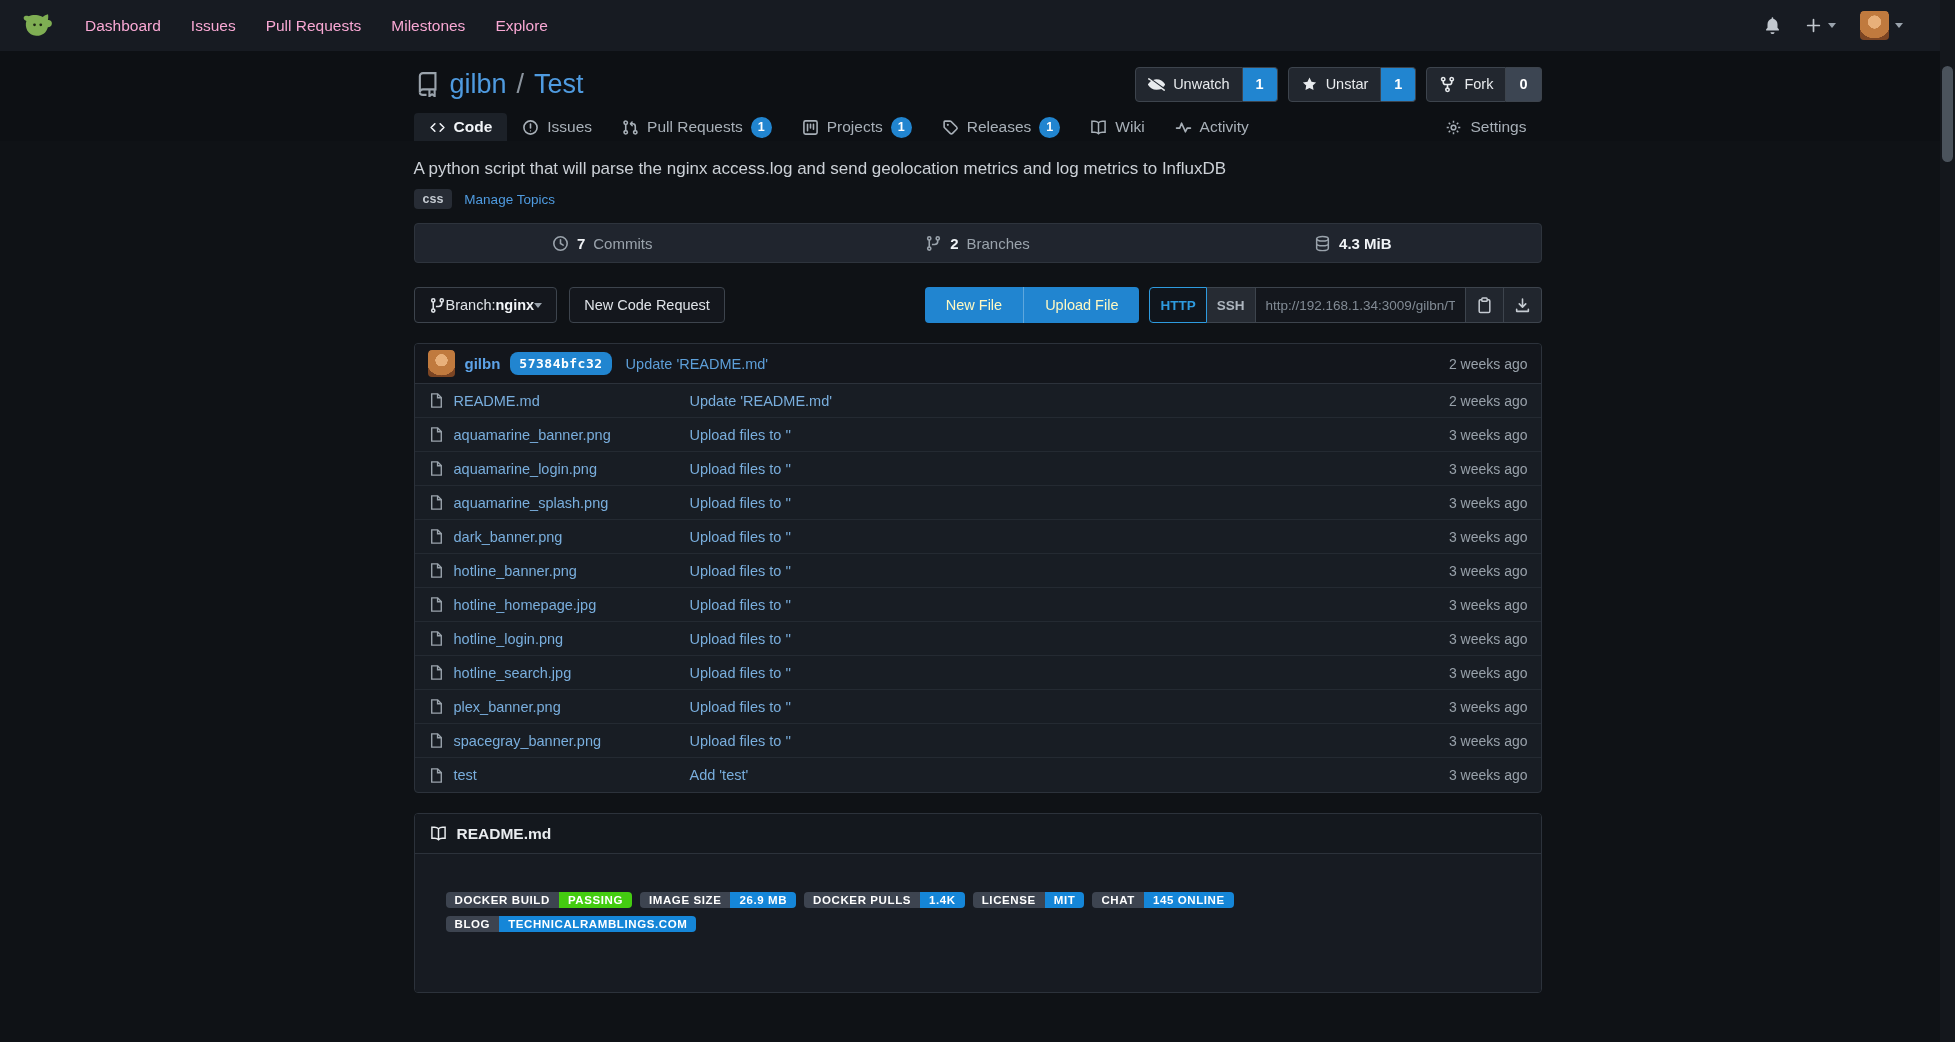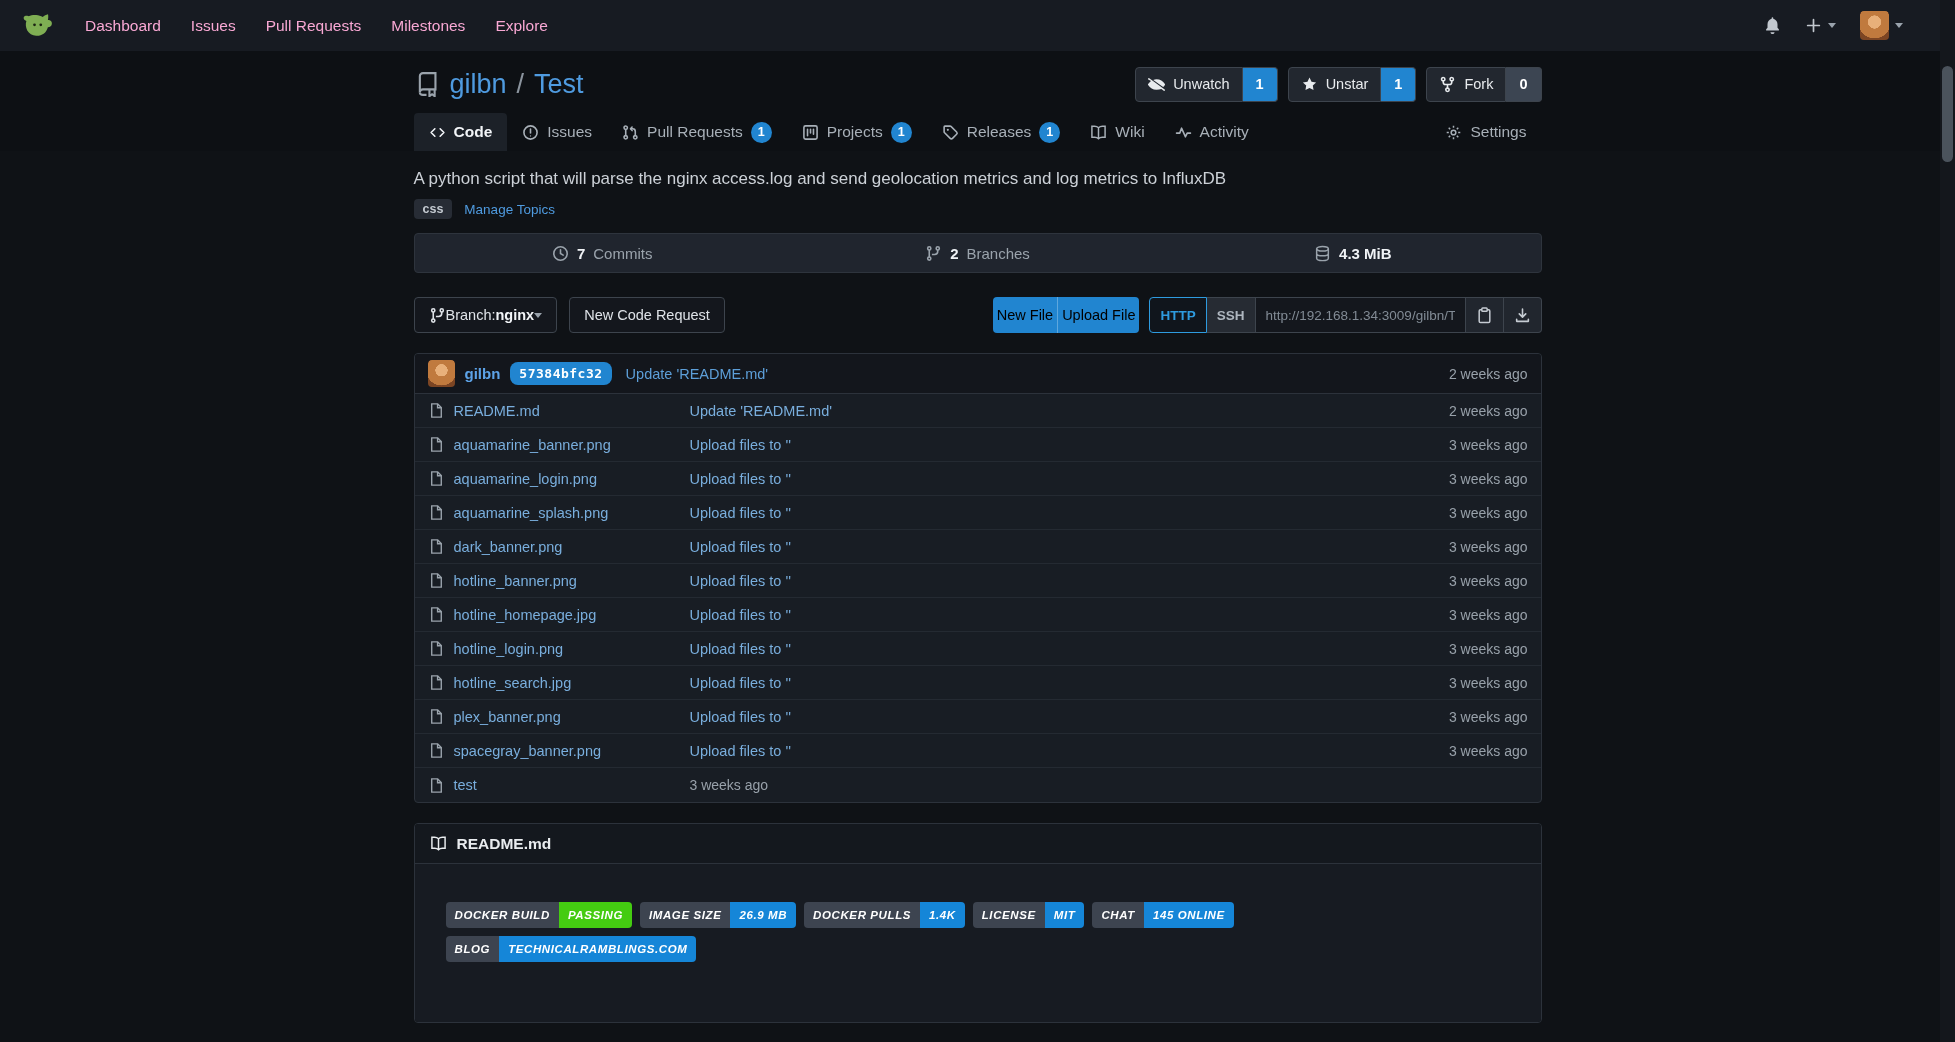--- a/index.html
+++ b/index.html
@@ -34,21 +34,21 @@
   .actions { margin-left:auto; display:flex; gap:10px; }
   .btn-group { display:flex; }
   .gb-main { background:#22272f; border:1px solid #3d444d; color:#e8ebee; font-size:14.5px; height:35px;
              padding:0 12px; display:flex; align-items:center; gap:8px; border-radius:4px 0 0 4px; }
   .gb-count { height:35px; display:flex; align-items:center; padding:0 13px; font-size:14.5px; color:#fff;
               background:#2185d0; border:1px solid #3d444d; border-left:none; border-radius:0 4px 4px 0; font-weight:700; }
   .gb-count.muted { background:#3c4552; }
 
   .tabs-row { display:flex; align-items:flex-end; margin-top:10px; }
   .tab { display:flex; align-items:center; gap:8px; color:#a8b0b8; font-size:15.5px; padding:11px 15px;
-         border-radius:4px 4px 0 0; height:38px; }
+         border-radius:4px 4px 0 0; height:28px; }
   .tab.active { background:#1c2128; color:#f2f5f8; font-weight:700; }
   .tab-badge { background:#2185d0; color:#fff; font-size:12.5px; min-width:21px; height:21px; border-radius:11px;
                display:flex; align-items:center; justify-content:center; padding:0 6px; font-weight:700; }
   .tabs-spacer { flex:1; }
 
   
   .repo-description { margin:18px 0 0; font-size:17px; color:#ccd1d7; }
   .topics-row { display:flex; align-items:center; gap:12px; margin-top:8px; height:24px; }
   .topic-tag { background:#272c35; color:#c3c9d0; font-size:12.5px; padding:3px 9px; border-radius:4px; font-weight:700; }
   .manage-topics { font-size:13.5px; color:#4f9be0; }
@@ -57,21 +57,21 @@
   .stat { flex:1; display:flex; align-items:center; justify-content:center; gap:8px; color:#9aa3ac; font-size:15px; }
   .stat b { color:#f0f3f6; font-weight:700; }
 
   .controls-row { margin-top:24px; display:flex; align-items:center; }
   .controls-left { display:flex; gap:12px; }
   .btn-dark { background:#14171d; border:1px solid #3d444d; color:#dfe3e8; height:36px; padding:0 14px;
               border-radius:4px; font-size:14.5px; display:flex; align-items:center; }
   .btn-dark b { color:#f2f5f8; }
   .controls-right { margin-left:auto; display:flex; align-items:center; gap:10px; }
   .blue-group { display:flex; border-radius:4px; overflow:hidden; }
-  .btn-blue { background:#2185d0; color:#000000; border:none; height:36px; padding:0 4px; font-size:14.5px; }
+  .btn-blue { background:#2185d0; color:#fef9c3; border:none; height:36px; padding:0 21px; font-size:14.5px; }
   .btn-blue + .btn-blue { border-left:1px solid rgba(255,255,255,.28); }
   .clone-group { display:flex; align-items:stretch; height:36px; }
   .proto { font-size:13.5px; font-weight:700; padding:0 10px; border:1px solid #3d444d; background:#262b33; color:#aeb6bf; }
   .proto.http { color:#2e9bdf; border-color:#2e9bdf; border-radius:4px 0 0 4px; background:#10151c; position:relative; z-index:1; }
   .proto.ssh { border-left:none; }
   .clone-url { width:210px; background:#14171d; border:1px solid #3d444d; border-left:none; color:#828b95;
                font-size:13.5px; padding:0 10px; outline:none; font-family:"Liberation Sans","DejaVu Sans",sans-serif; }
   .icon-btn { width:38px; border:1px solid #3d444d; border-left:none; background:#21262e; color:#c6ccd3;
               display:flex; align-items:center; justify-content:center; }
   .icon-btn:last-child { border-radius:0 4px 4px 0; }
@@ -94,21 +94,21 @@
   .ftime { color:#98a1aa; font-size:14px; }
 
   
   .readme { margin-top:20px; border:1px solid #2c323b; border-radius:4px; overflow:hidden; }
   .readme-header { height:40px; background:#14181e; display:flex; align-items:center; gap:10px; padding:0 15px;
                    font-size:15.5px; font-weight:700; color:#e9ecef; border-bottom:1px solid #2c323b; }
   .readme-body { background:#171b22; padding:26px 31px 60px; }
   .readme-title { margin:0; font-size:36px; font-weight:700; color:#4c9be0; padding-bottom:10px; border-bottom:1px solid #3a414a; }
   .badges { display:flex; gap:8px; margin-top:12px; }
   .badges.row2 { margin-top:8px; }
-  .shield { display:flex; height:26px; border-radius:4px; overflow:hidden; font-size:11.5px; font-weight:700; letter-spacing:.6px;font-style:italic; }
+  .shield { display:flex; height:16px; border-radius:4px; overflow:hidden; font-size:11.5px; font-weight:700; letter-spacing:.6px; }
   .shield-l { background:#3d4450; color:#fff; display:flex; align-items:center; padding:0 9px; white-space:nowrap; }
   .shield-r { color:#fff; display:flex; align-items:center; padding:0 9px; background:#1586d8; white-space:nowrap; }
 
   
   .scrollbar { position:fixed; right:0; top:0; width:15px; height:1042px; background:#14171c; z-index:10; }
   .scroll-thumb { position:absolute; left:2px; right:2px; top:66px; height:96px; background:#4b535c; border-radius:6px; }
 </style>
 </head>
 <body>
 
@@ -516,20 +516,21 @@
     <div class="file-row">
       <span class="fname">
           <svg class="ico" viewBox="0 0 16 16">
             <g fill="none" stroke="currentColor" stroke-width="1.3">
               <path d="M3.5 1.8h5.6l3.4 3.4v9H3.5z"></path>
               <path d="M9 1.8v3.6h3.6"></path>
             </g>
           </svg>
           <a>test</a>
         </span>
+      <a class="fmsg">Add 'test'</a>
       <span class="ftime">3 weeks ago</span>
     </div>
   </div>
 
   <div class="readme">
     <div class="readme-header">
       <svg class="ico" viewBox="0 0 16 16">
           <g fill="none" stroke="currentColor" stroke-width="1.4">
             <path d="M8 3.5C7 2.6 5.8 2.2 4.3 2.2H1.8v10.3h2.7c1.4 0 2.6.4 3.5 1.3.9-.9 2.1-1.3 3.5-1.3h2.7V2.2h-2.5c-1.5 0-2.7.4-3.7 1.3zM8 3.5v10.3"></path>
           </g>

